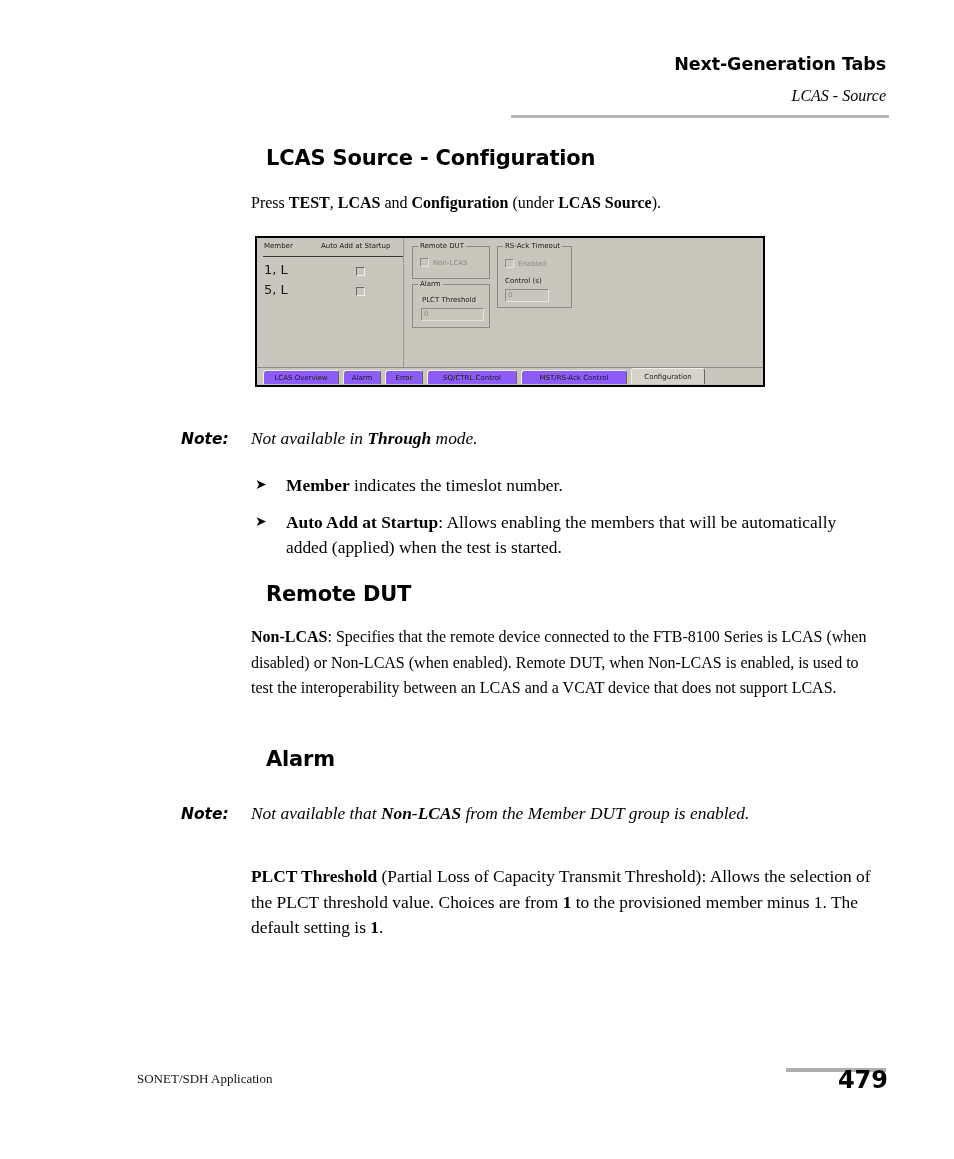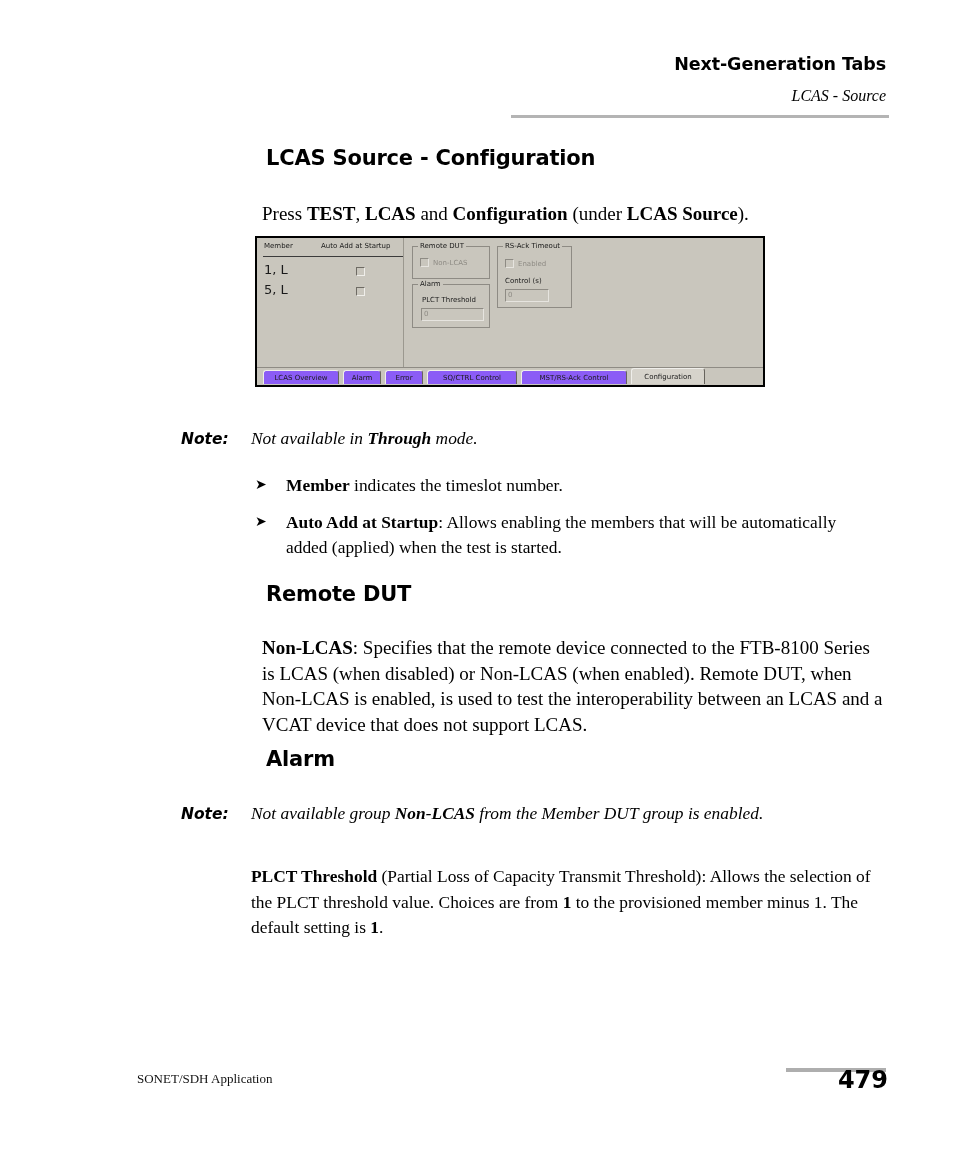--- a/index.html
+++ b/index.html
@@ -64,23 +64,23 @@
     letter-spacing: -0.2px;
     white-space: nowrap;
   }
   h1.title-main { top: 146px; }
   h1.title-remote { top: 582px; }
   h1.title-alarm { top: 747px; }
 
   p.body-text {
     position: absolute;
     left: 251px;
-    margin: 11px;
-    font-family: "Liberation Serif", serif;
-    font-size: 19px;
+    margin: 0;
+    font-family: "Liberation Serif", serif;
+    font-size: 16px;
     line-height: 25.5px;
   }
   .press-line { top: 190px; width: 600px; white-space: nowrap; }
   .remote-para { top: 624px; width: 625px; }
 
   .note-row {
     position: absolute;
     left: 181px;
     font-size: 17.4px;
     line-height: 25.5px;
@@ -411,21 +411,21 @@
       <span class="bullet-marker">➤</span><b>Auto Add at Startup</b><span>: Allows enabling the members that will be automatically added (applied) when the test is started.</span>
     </div>
   </div>
 
   <h1 class="section-title title-remote">Remote DUT</h1>
   <p class="body-text remote-para"><b>Non-LCAS</b><span>: Specifies that the remote device connected to the FTB-8100 Series is LCAS (when disabled) or Non-LCAS (when enabled). Remote DUT, when Non-LCAS is enabled, is used to test the interoperability between an LCAS and a VCAT device that does not support LCAS.</span></p>
 
   <h1 class="section-title title-alarm">Alarm</h1>
 
   <div class="note-row note-2">
-    <span class="note-label">Note:</span><span class="note-text"><span>Not available group </span><b>Non-LCAS</b><span> from the Member DUT group is enabled.</span></span>
+    <span class="note-label">Note:</span><span class="note-text"><span>Not available that </span><b>Non-LCAS</b><span> from the Member DUT group is enabled.</span></span>
   </div>
 
   <p class="plct-para"><b>PLCT Threshold</b><span> (Partial Loss of Capacity Transmit Threshold): Allows the selection of the PLCT threshold value. Choices are from </span><b>1</b><span> to the provisioned member minus 1. The default setting is </span><b>1</b><span>.</span></p>
 
 </div>
 
 <div class="page-footer">
   <div class="footer-rule"></div>
 </div>
 <div class="footer-app">SONET/SDH Application</div>

